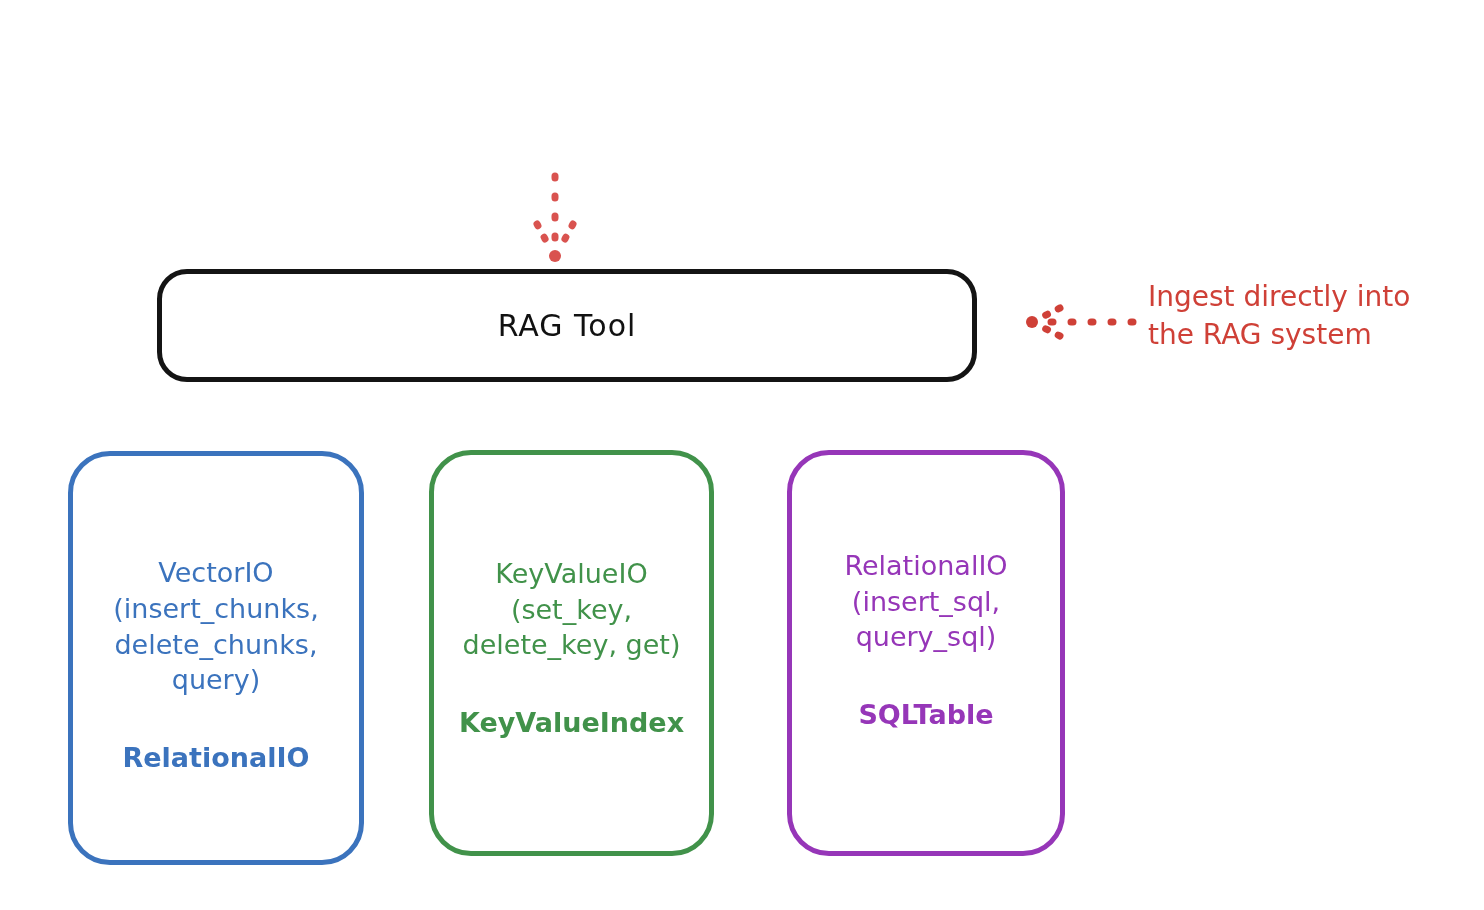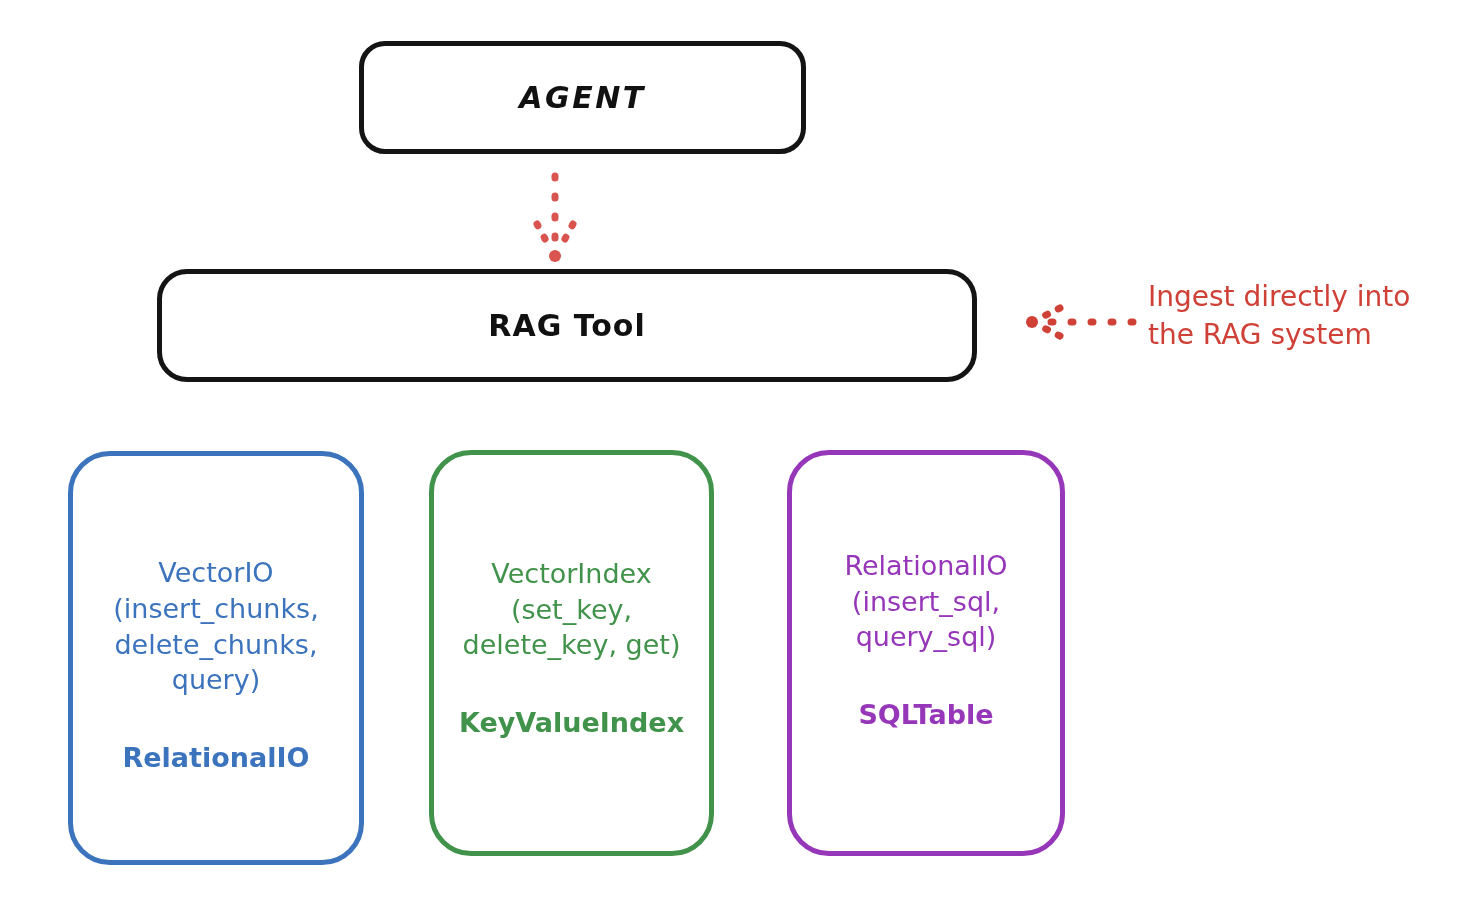--- a/index.html
+++ b/index.html
@@ -49,21 +49,21 @@
   #ragtool-box {
     left: 157px;
     top: 269px;
     width: 820px;
     height: 113px;
     border: 5px solid #141414;
     border-radius: 30px;
   }
   #ragtool-label {
     font-size: 30px;
-    font-weight: 700;
+    font-weight: 400;
     letter-spacing: 1px;
     color: #111111;
   }
 
   
   .store-box {
     border-width: 5px;
     border-style: solid;
     border-radius: 42px;
     padding: 10px 8px;
@@ -133,41 +133,38 @@
     width: 1484px;
     height: 910px;
     pointer-events: none;
   }
 </style>
 </head>
 <body>
 
 <div id="canvas">
 
-  <div class="node" id="agent-box">
-    <span id="agent-label">AGENT</span>
-  </div>
 
   <div class="node" id="ragtool-box">
     <span id="ragtool-label">RAG Tool</span>
   </div>
 
   <div class="node store-box" id="vector-box">
     <div class="inner">
       <span class="store-title" id="vector-title">VectorIO
 (insert_chunks,
 delete_chunks,
 query)</span>
       <span class="store-sub" id="vector-sub">RelationalIO</span>
     </div>
   </div>
 
   <div class="node store-box" id="keyvalue-box">
     <div class="inner">
-      <span class="store-title" id="keyvalue-title">VectorIndex
+      <span class="store-title" id="keyvalue-title">KeyValueIO
 (set_key,
 delete_key, get)</span>
       <span class="store-sub" id="keyvalue-sub">KeyValueIndex</span>
     </div>
   </div>
 
   <div class="node store-box" id="relational-box">
     <div class="inner">
       <span class="store-title" id="relational-title">RelationalIO
 (insert_sql,

